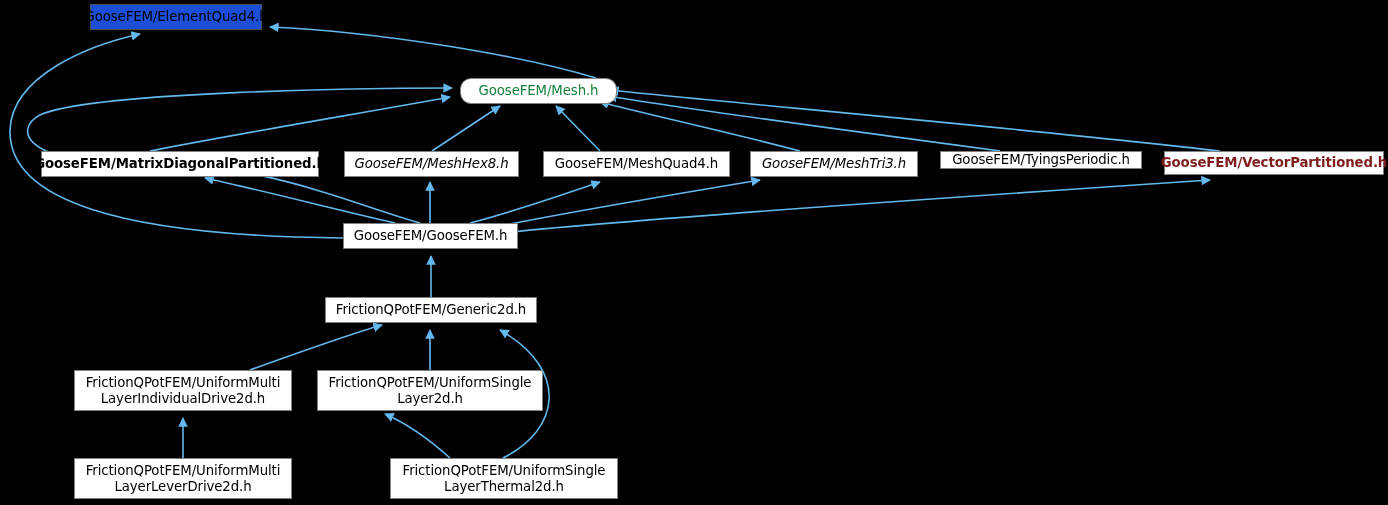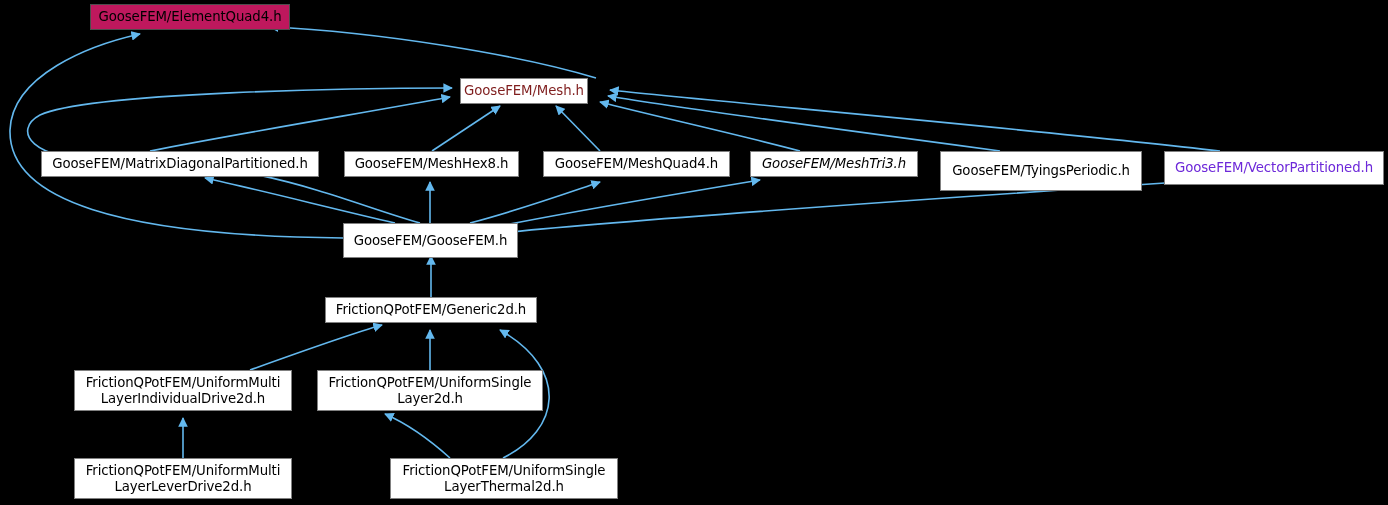--- a/index.html
+++ b/index.html
@@ -42,45 +42,45 @@
         <path d="M 431,297 L 431,256" fill="none" stroke="#63b8ee" stroke-width="1.6" marker-end="url(#arrow)"></path>
         <path d="M 250,370 C 300,352 350,334 382,325" fill="none" stroke="#63b8ee" stroke-width="1.6" marker-end="url(#arrow)"></path>
         <path d="M 430,370 L 430,330" fill="none" stroke="#63b8ee" stroke-width="1.6" marker-end="url(#arrow)"></path>
         <path d="M 503,458 C 560,430 570,370 500,330" fill="none" stroke="#63b8ee" stroke-width="1.6" marker-end="url(#arrow)"></path>
         <path d="M 183,458 L 183,418" fill="none" stroke="#63b8ee" stroke-width="1.6" marker-end="url(#arrow)"></path>
         <path d="M 450,458 C 430,440 410,425 385,414" fill="none" stroke="#63b8ee" stroke-width="1.6" marker-end="url(#arrow)"></path>
       </g>
   </svg>
 
   <div id="node-layer">
-      <div class="node highlight" style="left: 90px; top: 4px; width: 200px; height: 26px; background: #be185d; border-color: rgb(77, 77, 77); color: rgb(0, 0, 0);">
+      <div class="node highlight" style="left: 90px; top: 4px; width: 172px; height: 26px; background: #1d4ed8; border-color: rgb(77, 77, 77); color: rgb(0, 0, 0);">
         <span>GooseFEM/ElementQuad4.h</span>
       </div>
-      <div class="node" style="left: 460px; top: 78px; width: 128px; height: 26px; background: rgb(255, 255, 255); border-color: rgb(128, 128, 128); color: #7f1d1d;">
+      <div class="node" style="left: 460px; top: 78px; width: 157px; height: 26px; background: rgb(255, 255, 255); border-color: rgb(128, 128, 128); color: #15803d; border-radius: 11px;">
         <span>GooseFEM/Mesh.h</span>
       </div>
-      <div class="node" style="left: 41px; top: 151px; width: 278px; height: 26px; background: rgb(255, 255, 255); border-color: rgb(128, 128, 128); color: rgb(0, 0, 0);">
+      <div class="node" style="left: 41px; top: 151px; width: 278px; height: 26px; background: rgb(255, 255, 255); border-color: rgb(128, 128, 128); color: rgb(0, 0, 0); font-weight: bold;">
         <span>GooseFEM/MatrixDiagonalPartitioned.h</span>
       </div>
-      <div class="node" style="left: 344px; top: 151px; width: 175px; height: 26px; background: rgb(255, 255, 255); border-color: rgb(128, 128, 128); color: rgb(0, 0, 0);">
+      <div class="node" style="left: 344px; top: 151px; width: 175px; height: 26px; background: rgb(255, 255, 255); border-color: rgb(128, 128, 128); color: rgb(0, 0, 0); font-style: italic;">
         <span>GooseFEM/MeshHex8.h</span>
       </div>
       <div class="node" style="left: 543px; top: 151px; width: 187px; height: 26px; background: rgb(255, 255, 255); border-color: rgb(128, 128, 128); color: rgb(0, 0, 0); align-items: center;">
         <span>GooseFEM/MeshQuad4.h</span>
       </div>
       <div class="node" style="left: 750px; top: 151px; width: 168px; height: 26px; background: rgb(255, 255, 255); border-color: rgb(128, 128, 128); color: rgb(0, 0, 0); font-style: italic;">
         <span>GooseFEM/MeshTri3.h</span>
       </div>
-      <div class="node" style="left: 940px; top: 151px; width: 202px; height: 40px; background: rgb(255, 255, 255); border-color: rgb(128, 128, 128); color: rgb(0, 0, 0);">
+      <div class="node" style="left: 940px; top: 151px; width: 202px; height: 18px; background: rgb(255, 255, 255); border-color: rgb(128, 128, 128); color: rgb(0, 0, 0);">
         <span>GooseFEM/TyingsPeriodic.h</span>
       </div>
-      <div class="node" style="left: 1164px; top: 151px; width: 220px; height: 34px; background: rgb(255, 255, 255); border-color: rgb(128, 128, 128); color: #6d28d9;">
+      <div class="node" style="left: 1164px; top: 151px; width: 220px; height: 24px; background: rgb(255, 255, 255); border-color: rgb(128, 128, 128); color: #7f1d1d; font-weight: bold;">
         <span>GooseFEM/VectorPartitioned.h</span>
       </div>
-      <div class="node" style="left: 343px; top: 223px; width: 175px; height: 35px; background: rgb(255, 255, 255); border-color: rgb(128, 128, 128); color: rgb(0, 0, 0);">
+      <div class="node" style="left: 343px; top: 223px; width: 175px; height: 26px; background: rgb(255, 255, 255); border-color: rgb(128, 128, 128); color: rgb(0, 0, 0);">
         <span>GooseFEM/GooseFEM.h</span>
       </div>
       <div class="node" style="left: 325px; top: 297px; width: 212px; height: 26px; background: rgb(255, 255, 255); border-color: rgb(128, 128, 128); color: rgb(0, 0, 0); text-align: center;">
         <span>FrictionQPotFEM/Generic2d.h</span>
       </div>
       <div class="node" style="left: 74px; top: 370px; width: 218px; height: 41px; background: rgb(255, 255, 255); border-color: rgb(128, 128, 128); color: rgb(0, 0, 0);">
         <span>FrictionQPotFEM/UniformMulti<br>LayerIndividualDrive2d.h</span>
       </div>
       <div class="node" style="left: 317px; top: 370px; width: 226px; height: 41px; background: rgb(255, 255, 255); border-color: rgb(128, 128, 128); color: rgb(0, 0, 0);">
         <span>FrictionQPotFEM/UniformSingle<br>Layer2d.h</span>

